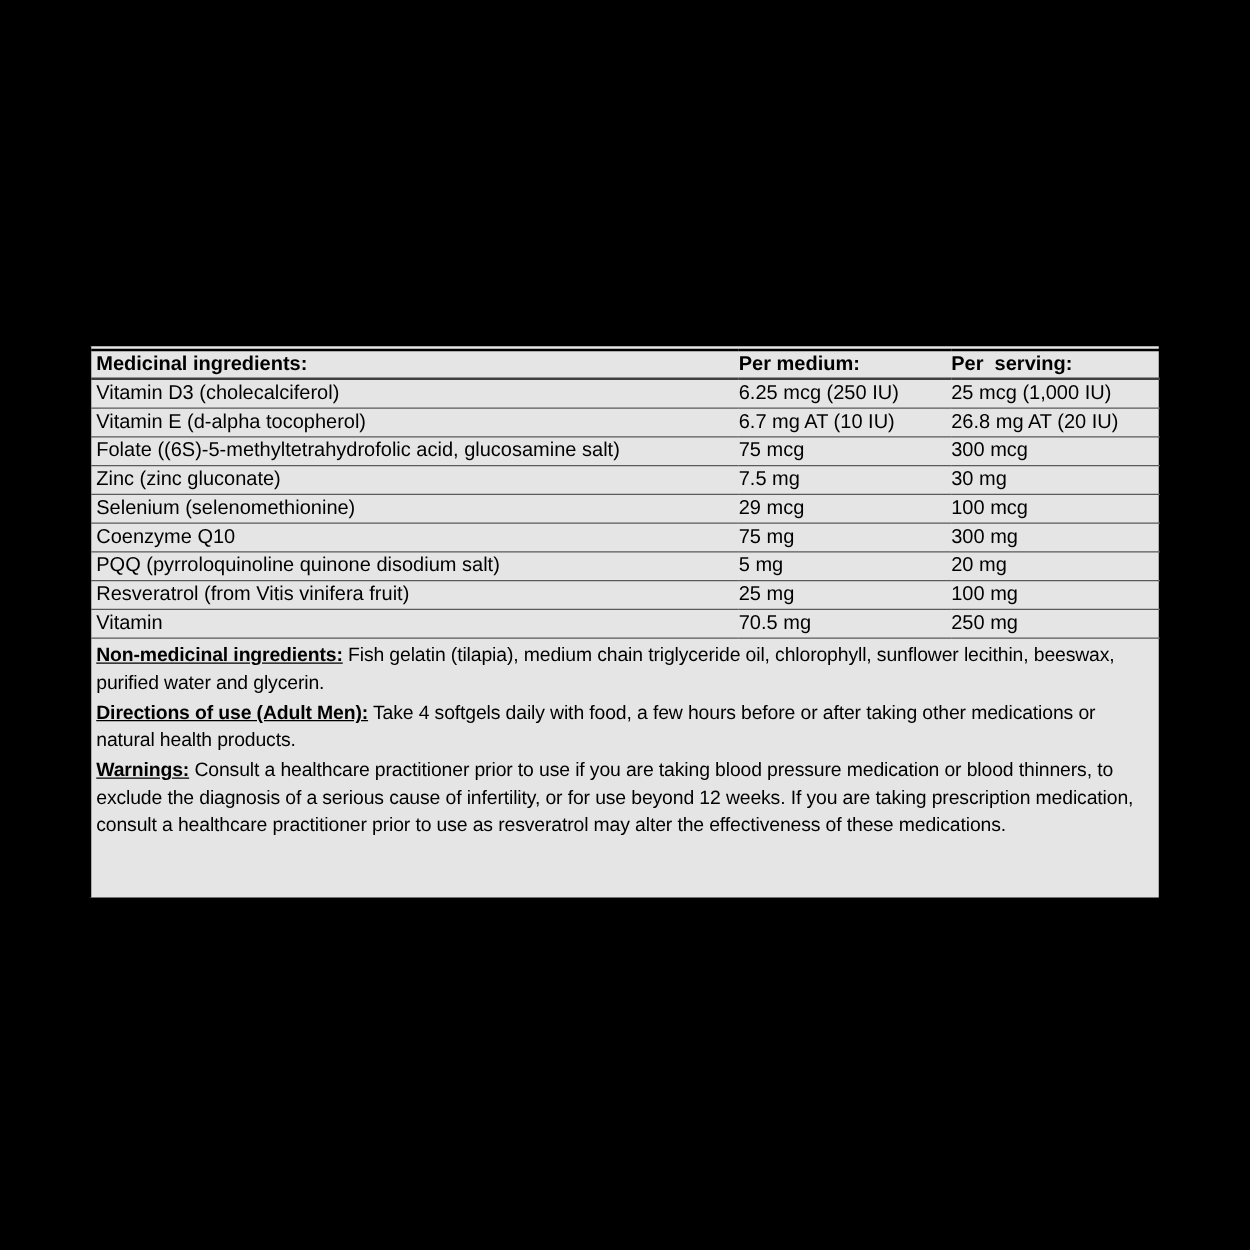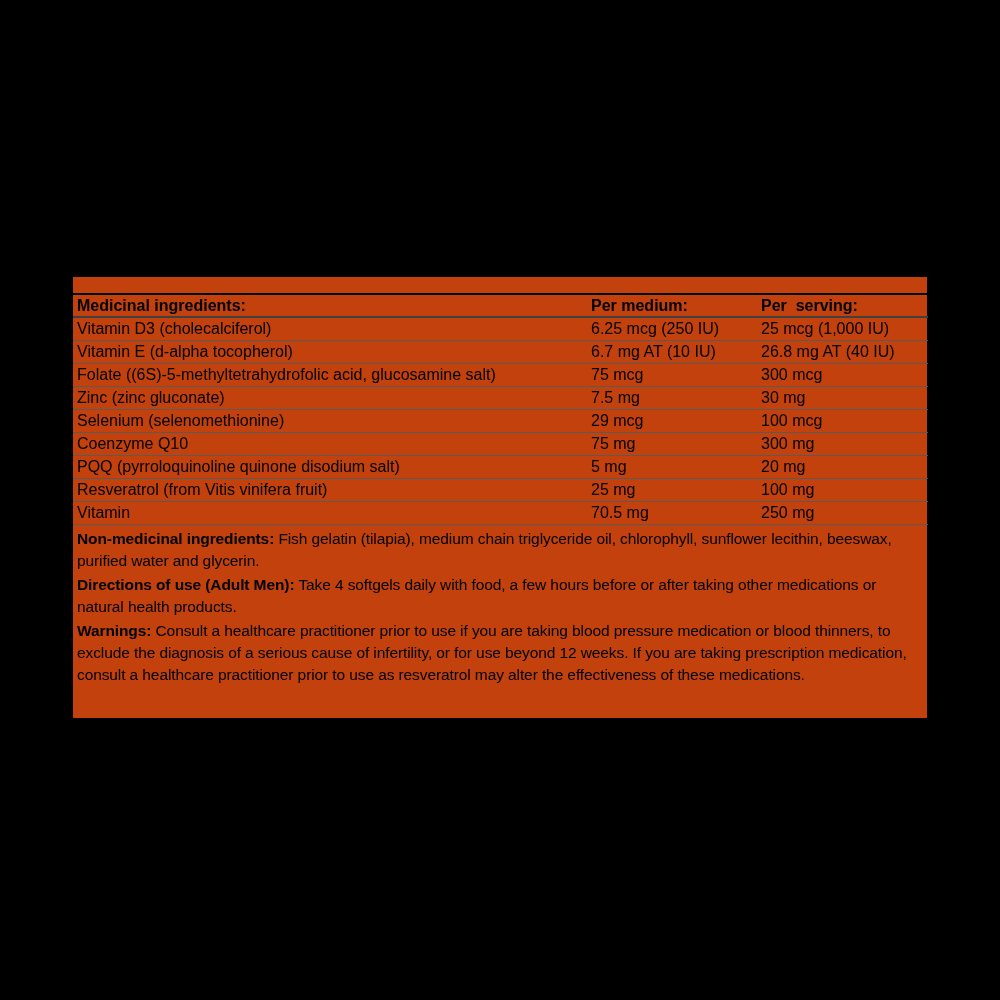--- a/index.html
+++ b/index.html
@@ -14,25 +14,25 @@
     background: #000000;
     overflow: hidden;
     font-family: "Liberation Sans", sans-serif;
   }
   .panel {
     position: absolute;
     left: 72px;
     top: 277px;
     width: 855px;
     min-height: 441px;
-    background: #c2410c;
+    background: #e5e5e5;
     color: #000000;
     box-sizing: border-box;
     border-left: 1px solid #000000;
-    padding-top: 16px;
+    padding-top: 2px;
   }
   table.facts {
     border-collapse: collapse;
     table-layout: fixed;
     width: 100%;
     border-top: 2px solid #000000;
     font-size: 16px;
   }
   table.facts th {
     text-align: left;
@@ -58,20 +58,21 @@
     padding: 3px 8px 4px 4px;
     font-size: 15.5px;
     line-height: 22px;
     letter-spacing: -0.1px;
   }
   .para {
     margin: 0 0 2px 0;
   }
   .para b {
     font-weight: bold;
+    text-decoration: underline;
   }
 </style>
 </head>
 <body>
 
 <div class="stage">
   <div class="panel">
 
     <table class="facts">
       <colgroup>
@@ -88,21 +89,21 @@
       </thead>
       <tbody>
           <tr>
             <td>Vitamin D3 (cholecalciferol)</td>
             <td>6.25 mcg (250 IU)</td>
             <td>25 mcg (1,000 IU)</td>
           </tr>
           <tr>
             <td>Vitamin E (d-alpha tocopherol)</td>
             <td>6.7 mg AT (10 IU)</td>
-            <td>26.8 mg AT (40 IU)</td>
+            <td>26.8 mg AT (20 IU)</td>
           </tr>
           <tr>
             <td>Folate ((6S)-5-methyltetrahydrofolic acid, glucosamine salt)</td>
             <td>75 mcg</td>
             <td>300 mcg</td>
           </tr>
           <tr>
             <td>Zinc (zinc gluconate)</td>
             <td>7.5 mg</td>
             <td>30 mg</td>

